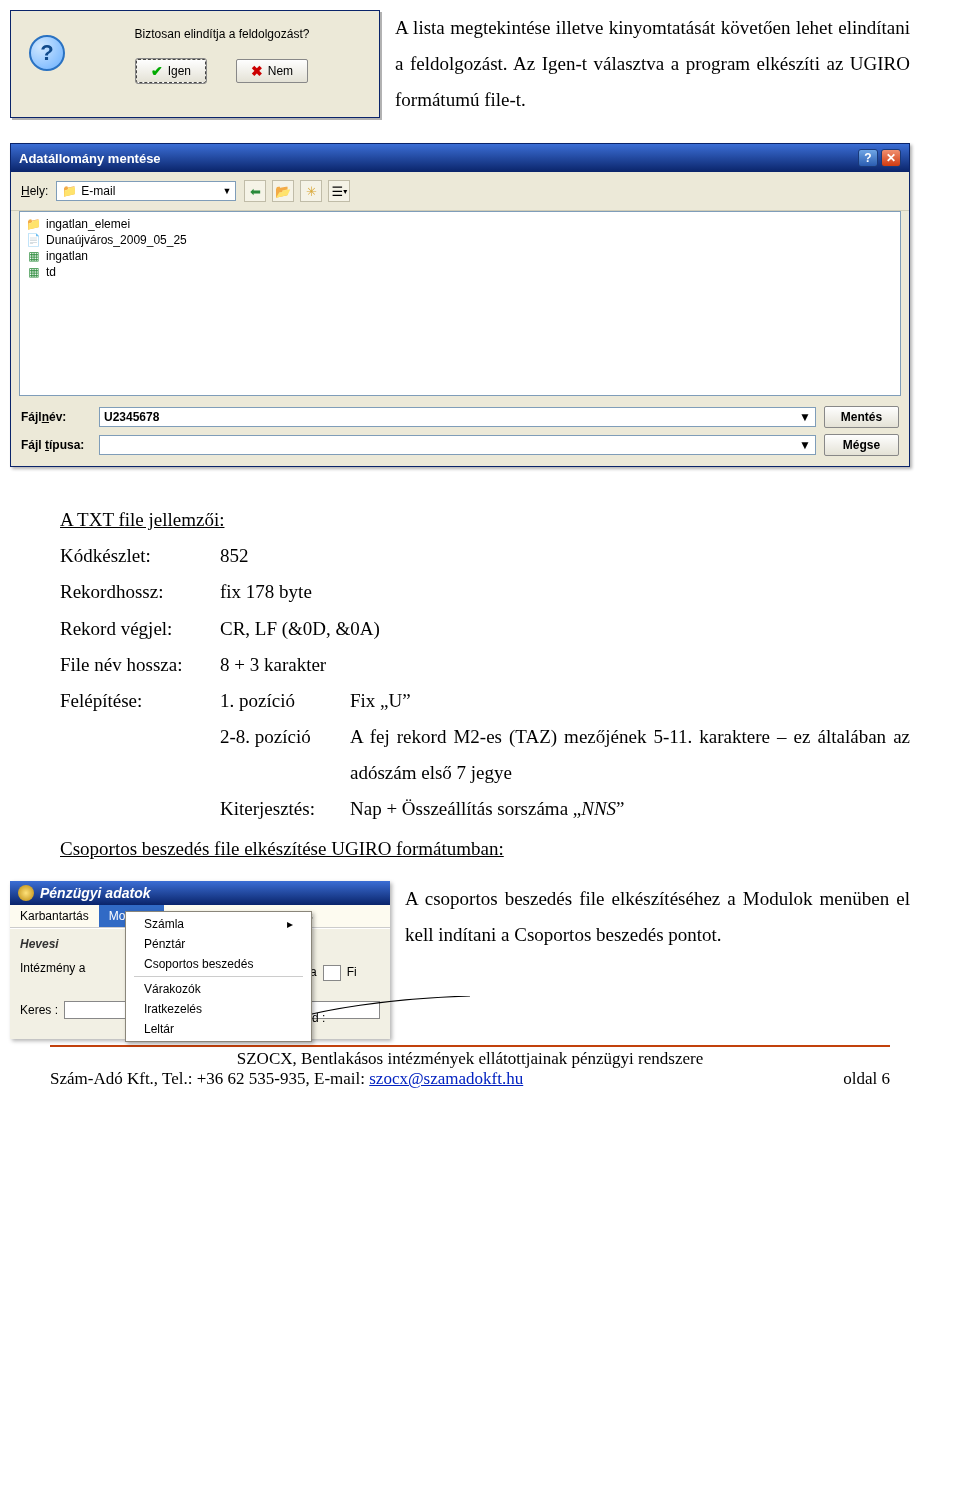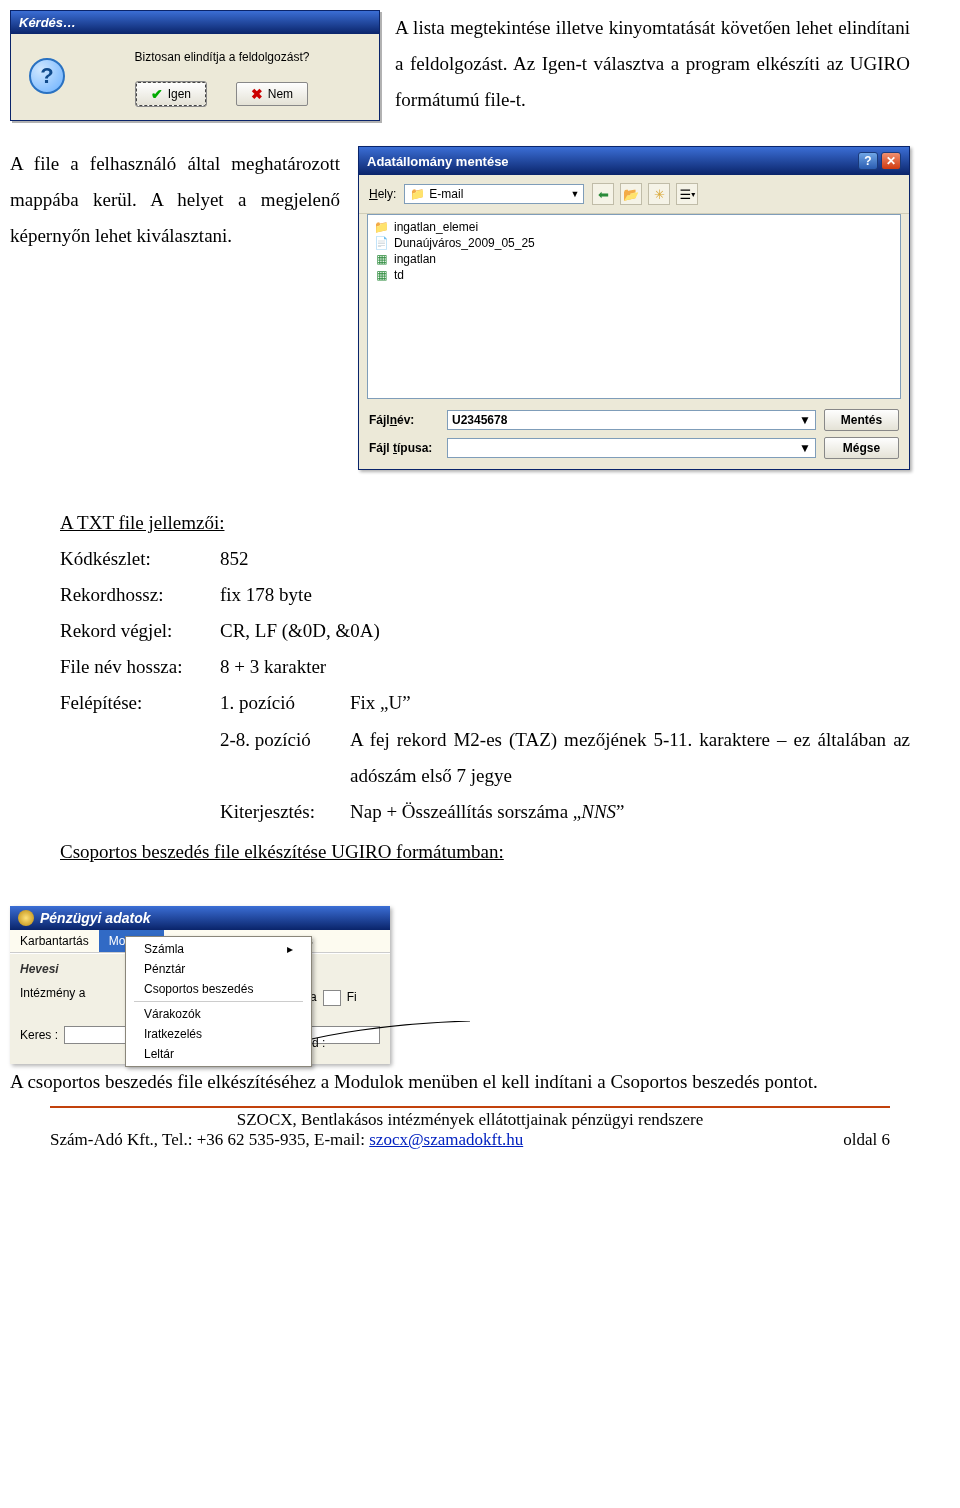--- a/index.html
+++ b/index.html
@@ -130,21 +130,21 @@
   .kvtable { margin-left: 0; }
   .kvtable .kv { display: flex; }
   .kvtable .k { width: 160px; }
   .build-rows { margin-left: 160px; }
   .build-rows .br { display:flex; }
   .build-rows .bc1 { width: 130px; }
   .build-rows .bc2 { flex:1; text-align: justify;}
   .italic { font-style: italic; }
   .bold { font-weight: normal; }
 
-  .row3 { display:flex; margin-top:36px; position:relative;flex-direction:column; }
+  .row3 { display:flex; gap:15px; margin-top:14px; position:relative; }
   .menu-shot {
     width: 380px;
     font-family: Tahoma, sans-serif;
     font-size: 12px;
     box-shadow: 2px 2px 4px rgba(0,0,0,0.3);
     position:relative;
     background:#f2f0e4;
   }
   .menu-title {
     background: linear-gradient(to bottom, #3b6ed5 0%, #0a246a 100%);
@@ -185,23 +185,20 @@
     margin-left:40px; margin-right:20px;
   }
   .footer .line2 { display:flex; justify-content:space-between; font-size:17px;}
   .footer a { color:#0020c0; text-decoration:underline; }
 </style>
 </head>
 <body>
 
 <div class="row1">
   <div class="dialog-q">
-    <div class="dlg-title">
-      <span>Kérdés…</span>
-    </div>
     <div class="dlg-body">
       <div class="dlg-icon-row">
         <div class="q-icon">?</div>
         <div style="flex:1">
           <div class="dlg-msg">Biztosan elindítja a feldolgozást?</div>
           <div class="dlg-btns">
             <div class="xp-btn default">
               <span class="check">✔</span>
               <span style="">Igen</span>
             </div>
@@ -211,21 +208,20 @@
             </div>
           </div>
         </div>
       </div>
     </div>
   </div>
   <div class="para1">A lista megtekintése illetve kinyomtatását követően lehet elindítani a feldolgozást. Az Igen-t választva a program elkészíti az UGIRO formátumú file-t.</div>
 </div>
 
 <div class="row2">
-  <div class="para2">A file a felhasználó által meghatározott mappába kerül. A helyet a megjelenő képernyőn lehet kiválasztani.</div>
   <div class="save-dlg">
     <div class="save-title">
       <span>Adatállomány mentése</span>
       <div class="win-btns">
         <div class="win-btn">?</div>
         <div class="win-btn close">✕</div>
       </div>
     </div>
     <div class="save-toolbar">
       <span class="lbl"><span style="text-decoration:underline">H</span><span></span>ely:</span>

